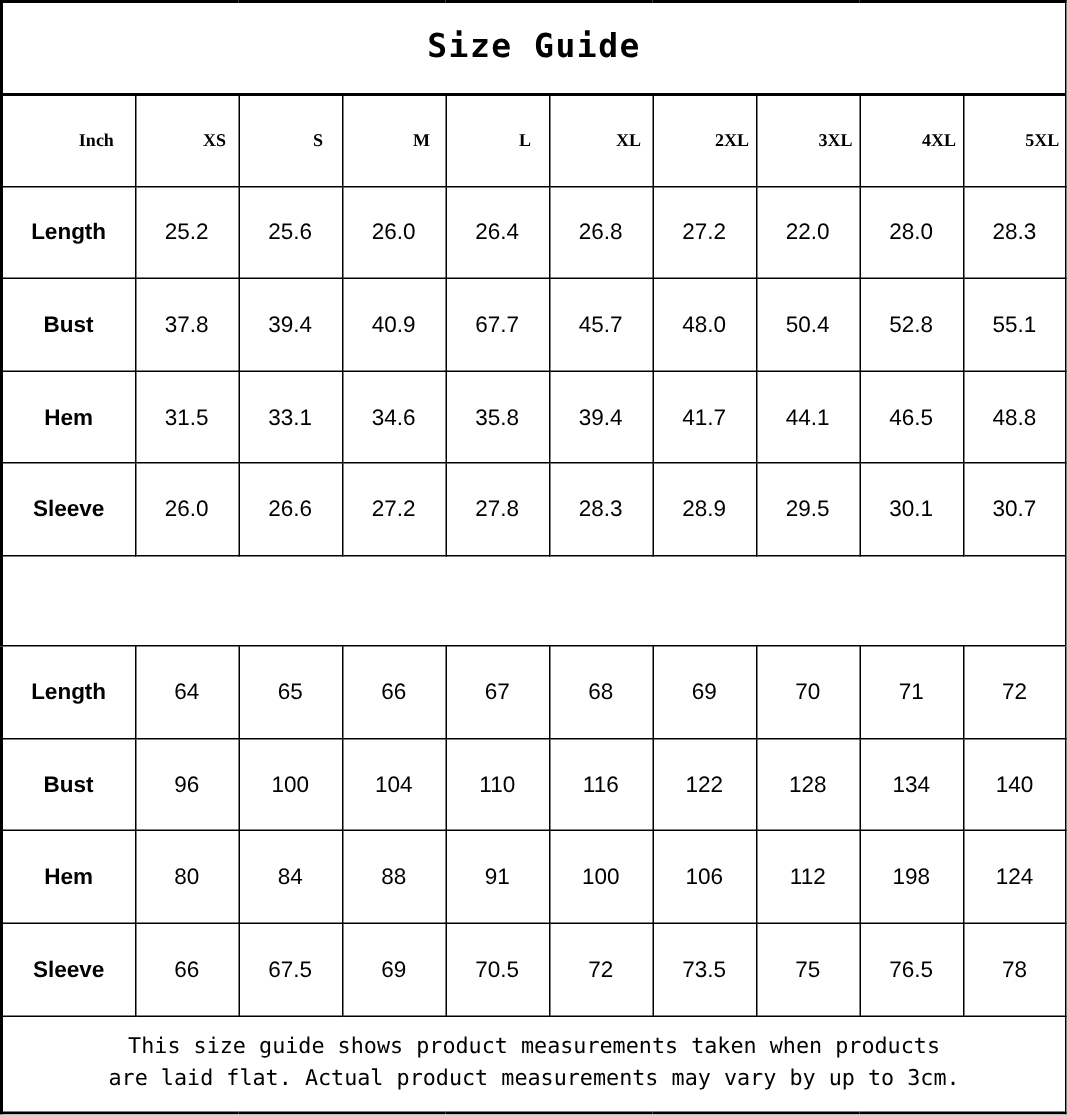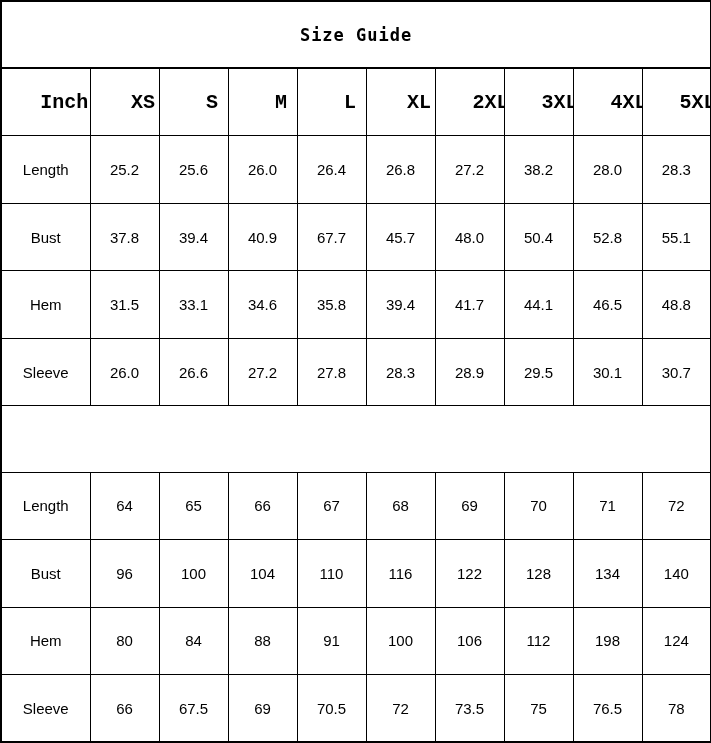--- a/index.html
+++ b/index.html
@@ -28,40 +28,40 @@
     vertical-align: middle;
     padding: 0;
     overflow: hidden;
   }
   col.label-col { width: 89px; }
   col.size-col  { width: 69px; }
 
   tr.title-row { height: 57px; }
   tr.title-row td {
     font-family: "DejaVu Sans Mono", "Liberation Mono", monospace;
-    font-size: 17px;
+    font-size: 22px;
     font-weight: bold;
     letter-spacing: 1px;
     border-bottom: 2px solid #000000;
   }
   tr.header-row { height: 57px; }
   tr.header-row td {
-    font-family: Liberation Mono, monospace;
-    font-size: 20px;
+    font-family: Liberation Serif, serif;
+    font-size: 12px;
     font-weight: bold;
     padding-left: 37px;
   }
   tr.data-row { height: 57px; }
   tr.data-row td {
     font-family: "Liberation Sans", sans-serif;
     font-size: 15px;
     font-weight: normal;
   }
   tr.data-row td.row-label {
-    font-weight: normal;
+    font-weight: bold;
   }
   tr.gap-row { height: 56px; }
   tr.gap-row td {
     border-left: 2px solid #000000;
     border-right: 2px solid #000000;
   }
   tr.footer-row { height: 60px; }
   tr.footer-row td {
     font-family: "DejaVu Sans Mono", "Liberation Mono", monospace;
     font-size: 14.5px;
@@ -107,21 +107,21 @@
     </tr>
 
     <tr class="data-row">
       <td class="row-label">Length</td>
       <td>25.2</td>
       <td>25.6</td>
       <td>26.0</td>
       <td>26.4</td>
       <td>26.8</td>
       <td>27.2</td>
-      <td>38.2</td>
+      <td>22.0</td>
       <td>28.0</td>
       <td>28.3</td>
     </tr>
 
     <tr class="data-row">
       <td class="row-label">Bust</td>
       <td>37.8</td>
       <td>39.4</td>
       <td>40.9</td>
       <td>67.7</td>
@@ -208,15 +208,21 @@
       <td>67.5</td>
       <td>69</td>
       <td>70.5</td>
       <td>72</td>
       <td>73.5</td>
       <td>75</td>
       <td>76.5</td>
       <td>78</td>
     </tr>
 
+    <tr class="footer-row">
+      <td colspan="10">
+        <div>This size guide shows product measurements taken when products</div>
+        <div>are laid flat. Actual product measurements may vary by up to 3cm.</div>
+      </td>
+    </tr>
   </tbody>
     </table>
 </div>
 
 </body></html>

